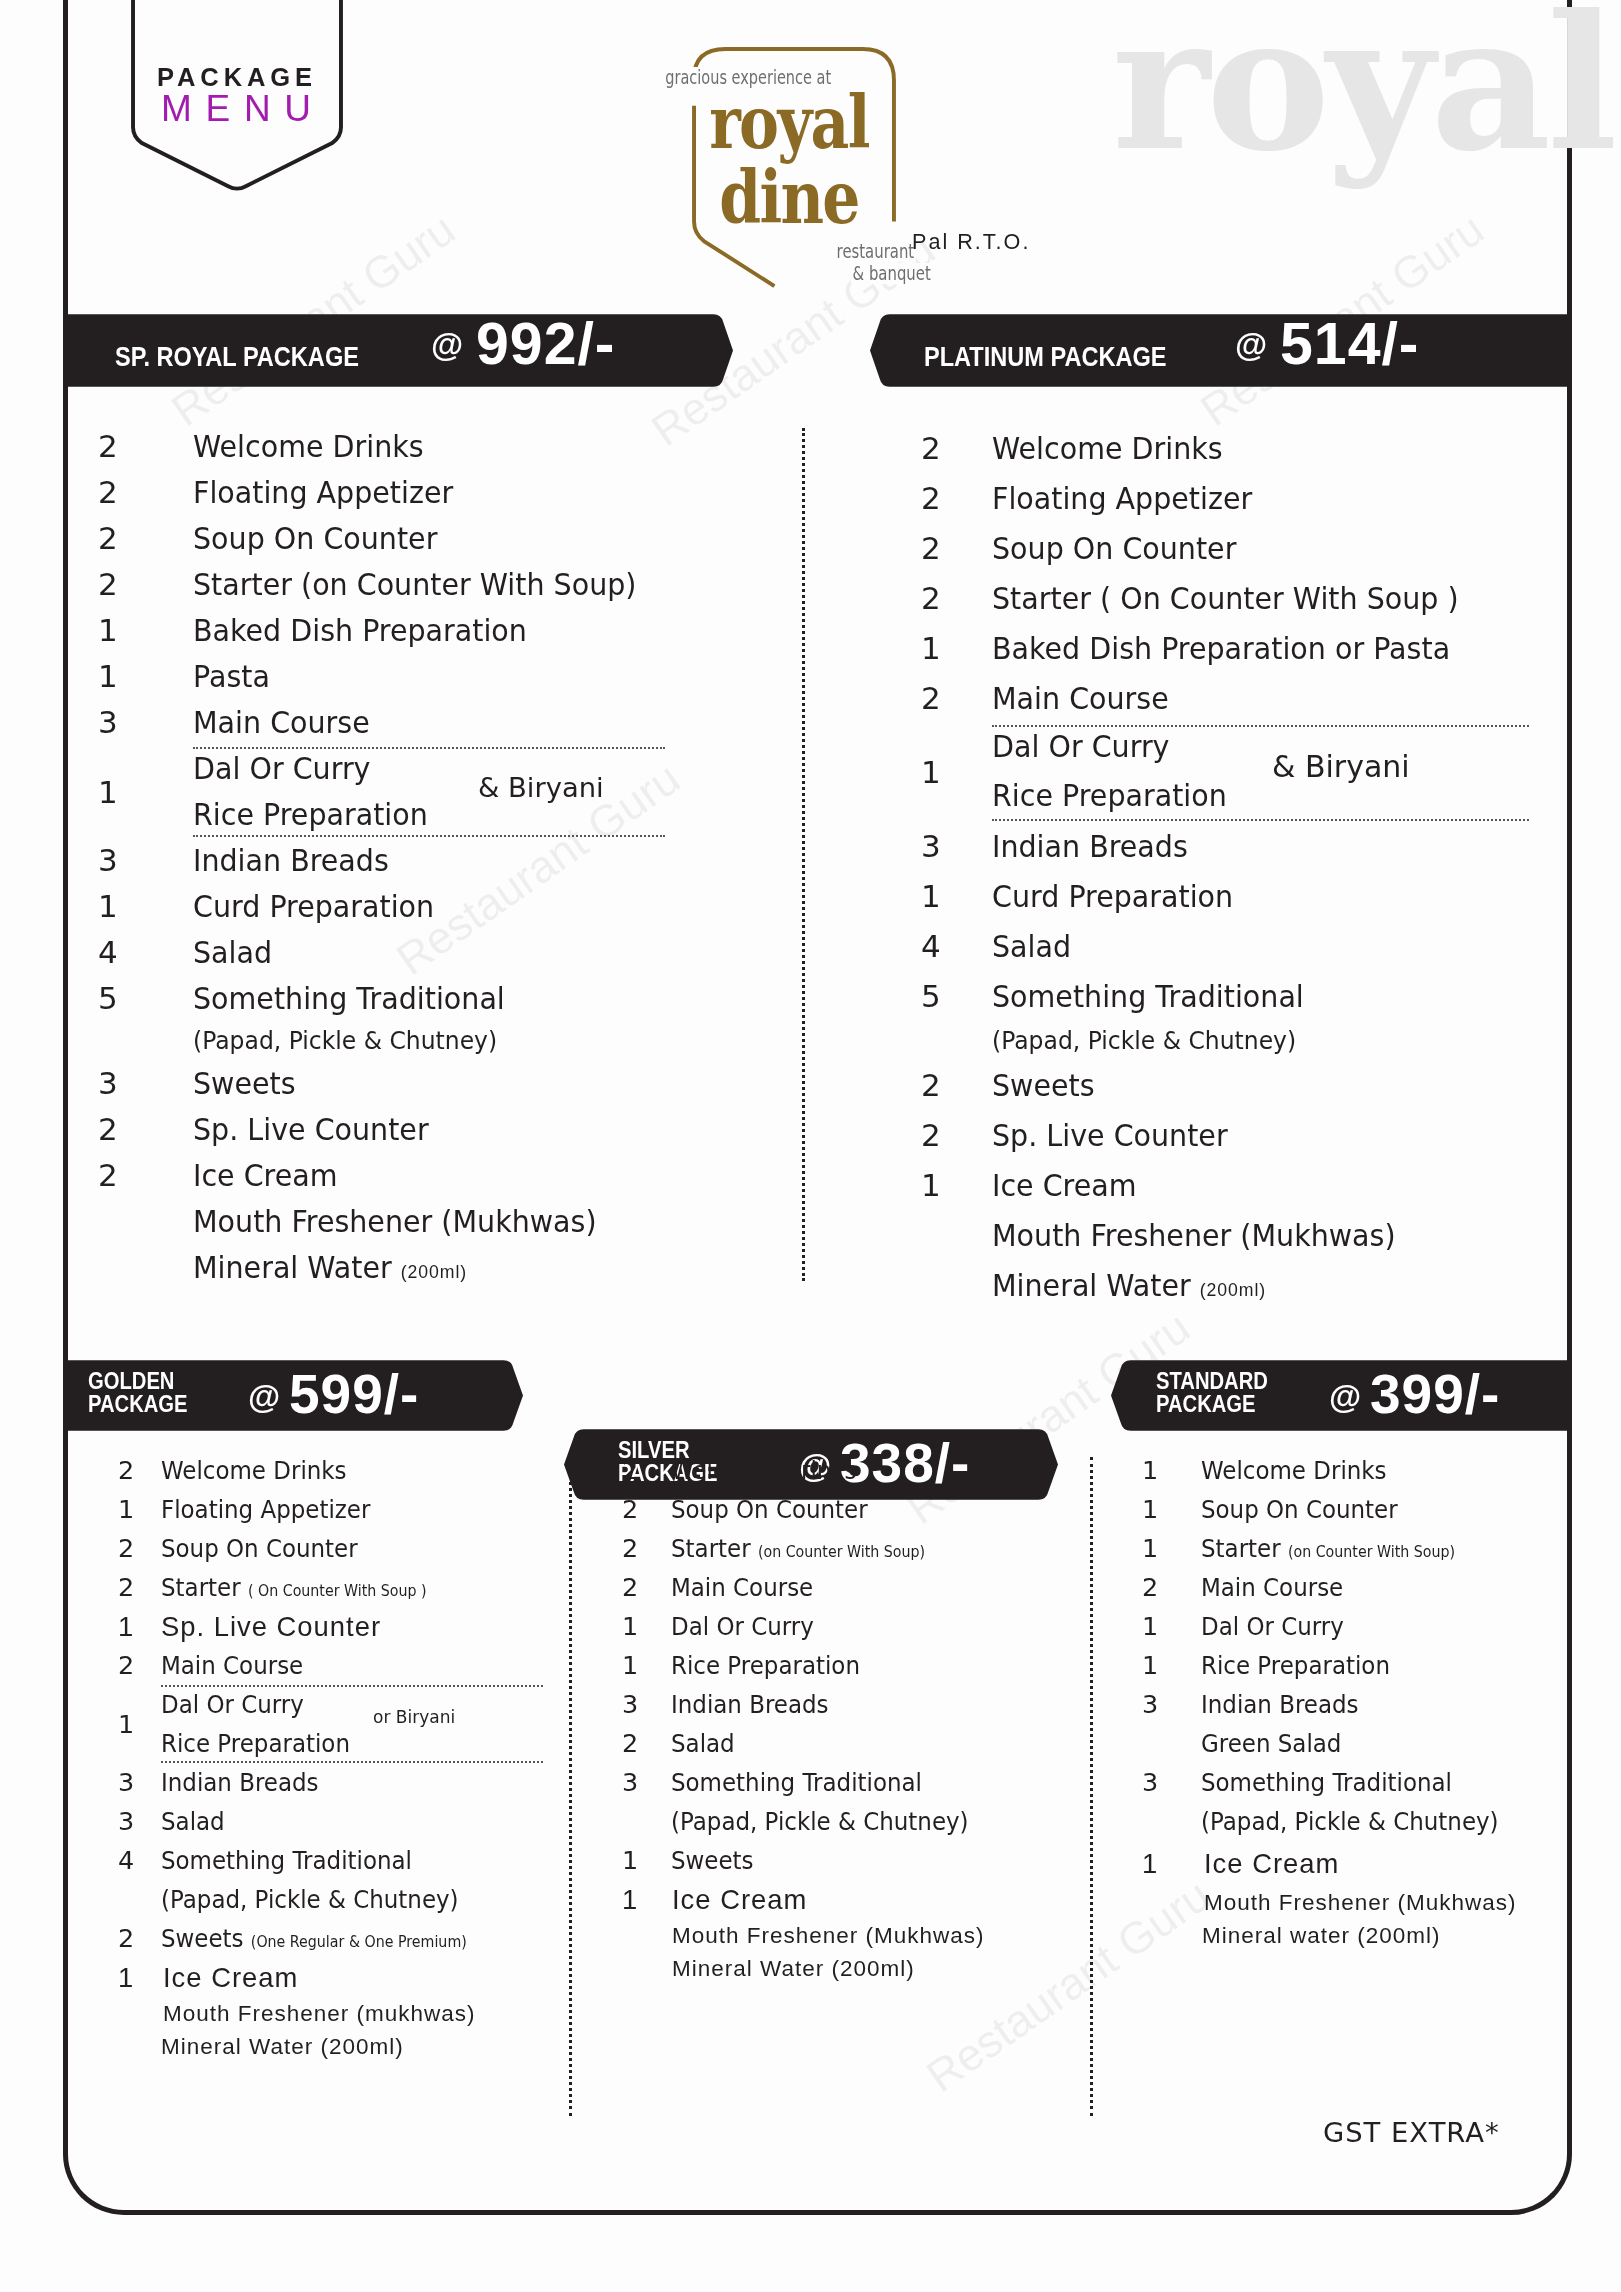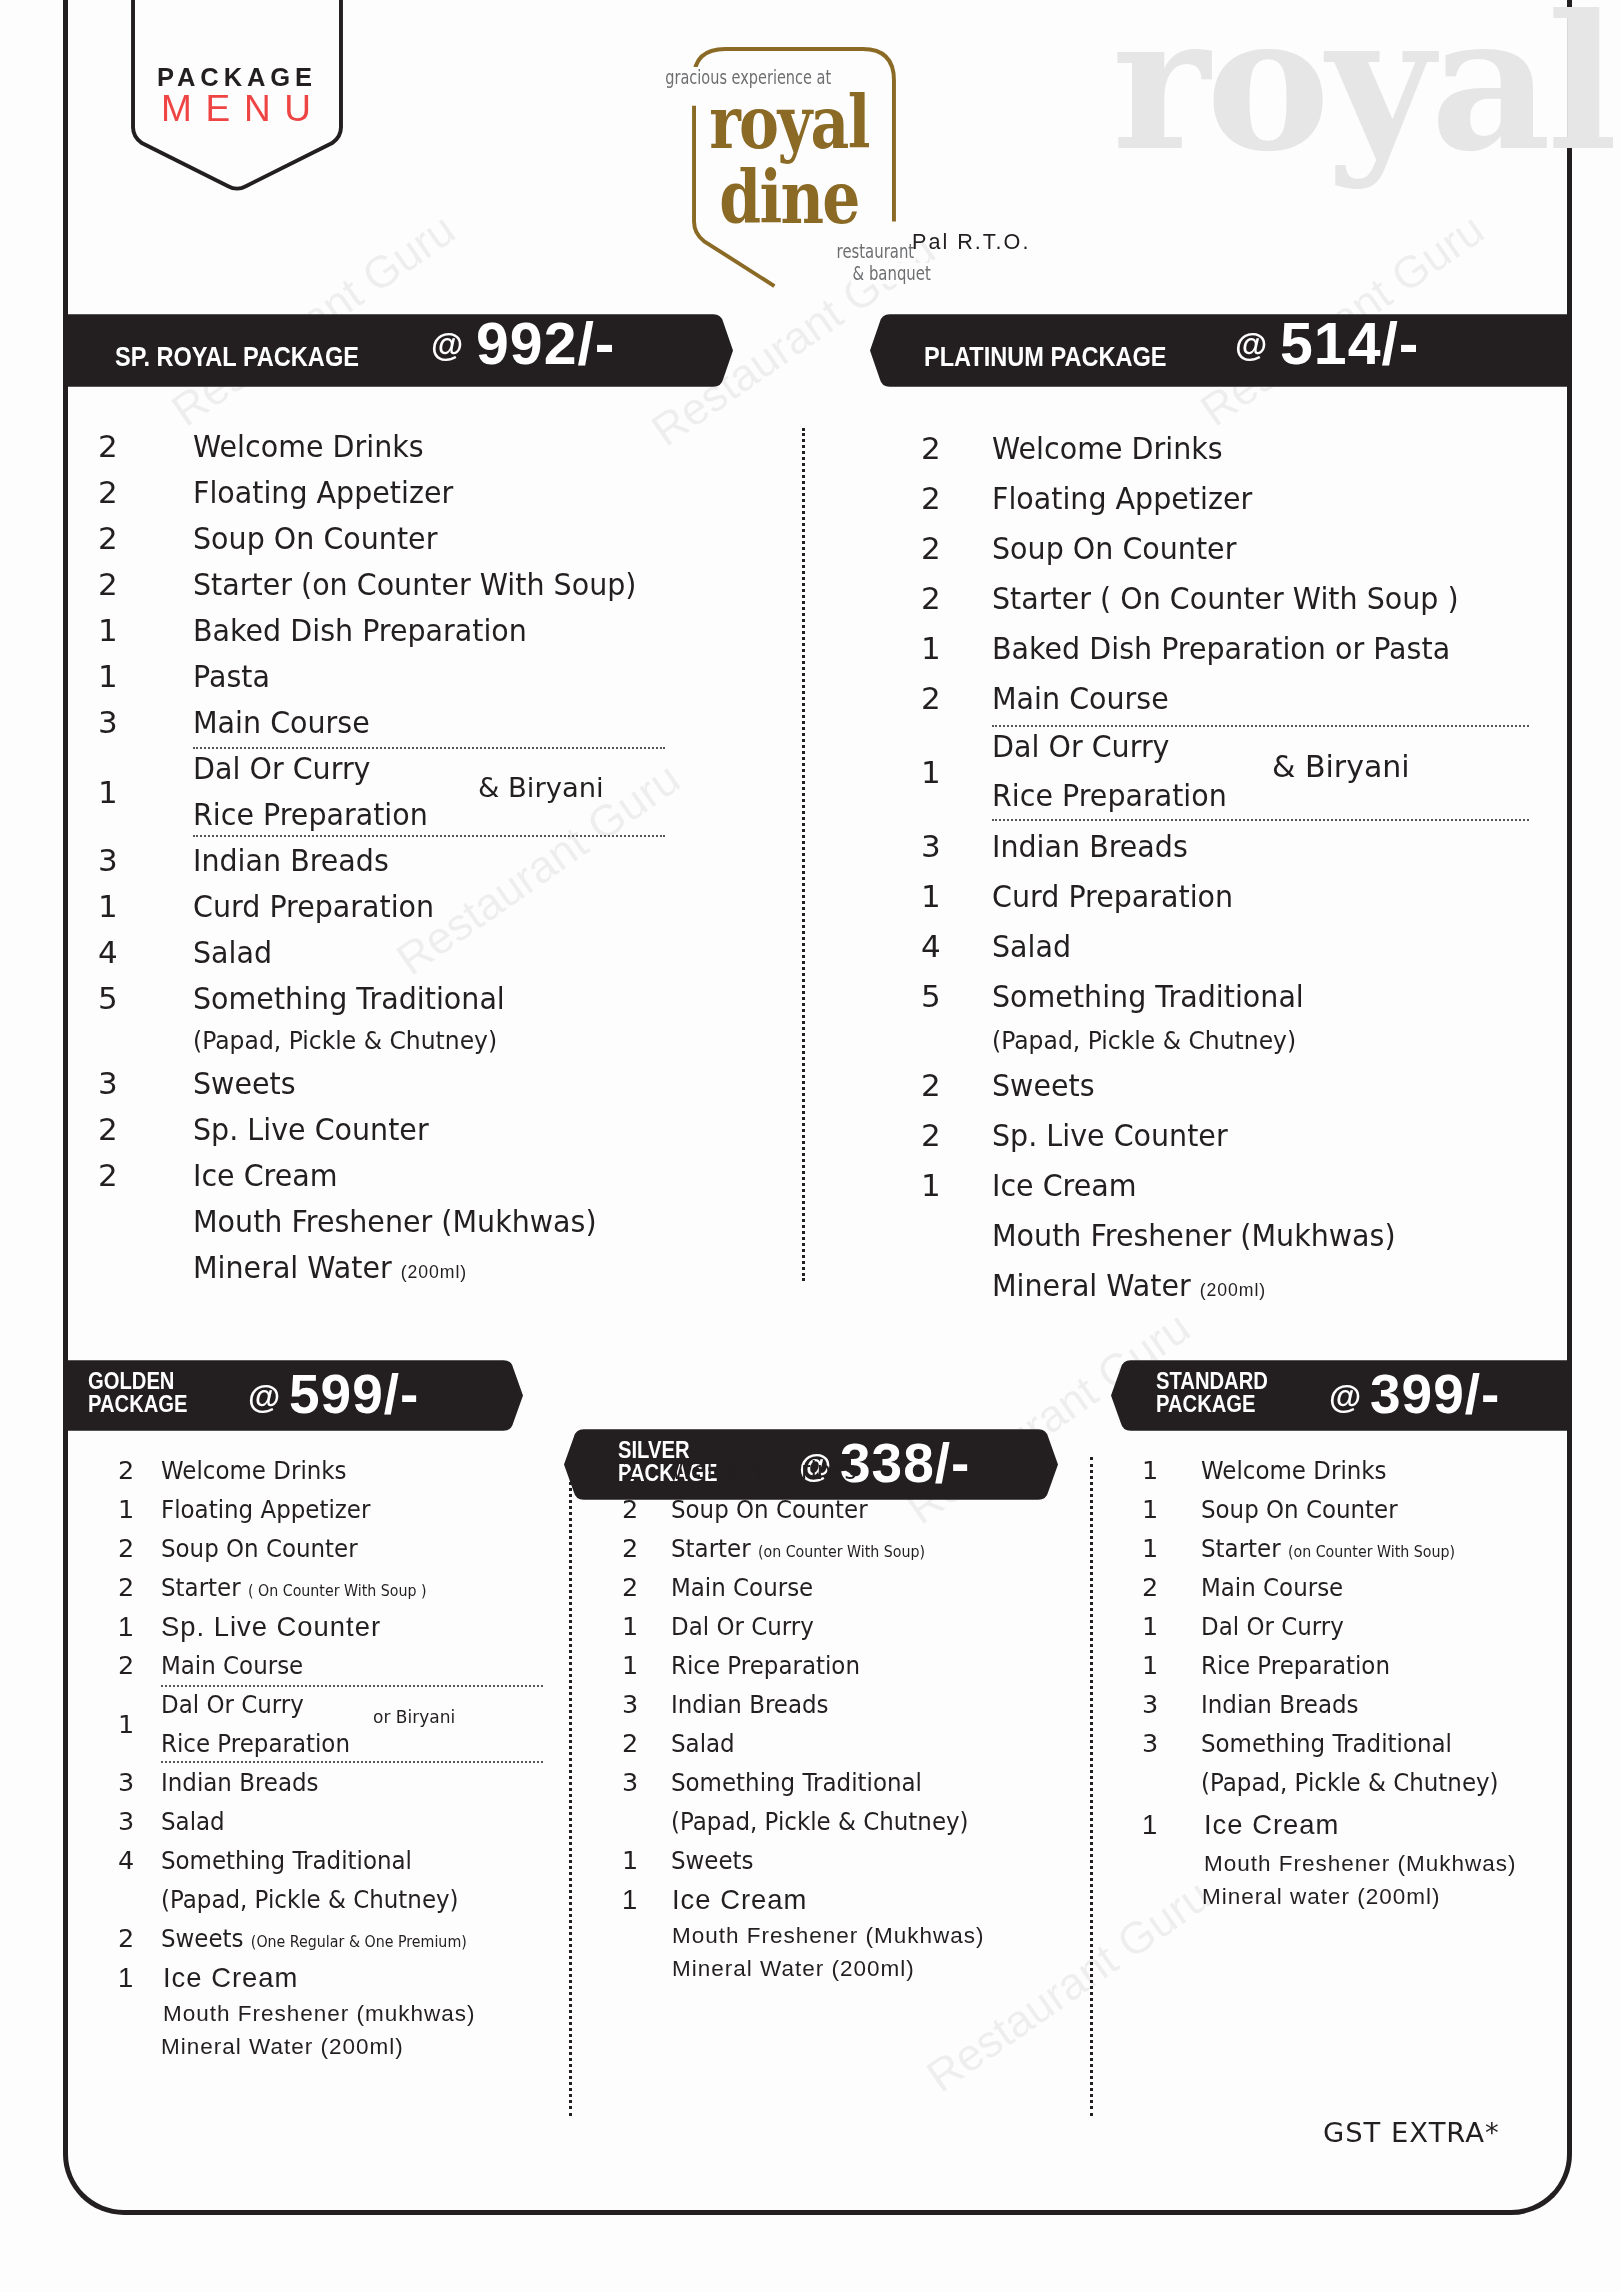--- a/index.html
+++ b/index.html
@@ -25,21 +25,21 @@
   .tag {
     position: absolute; left: 130px; top: -9.8px; width: 214px; height: 206px;
   }
   .tag svg { position: absolute; left: 0; top: 0; }
   .tag-line1 {
     position: absolute; left: 0; width: 214px; top: 73px; text-align: center;
     font-size: 25.5px; font-weight: bold; letter-spacing: 4.9px; color: #231f20;
   }
   .tag-line2 {
     position: absolute; left: 0; width: 214px; top: 98px; text-align: center;
-    font-size: 37px; font-weight: normal; letter-spacing: 13.7px; color: #ef4444; padding-left: 11.8px;
+    font-size: 37px; font-weight: normal; letter-spacing: 13.7px; color: #a21caf; padding-left: 11.8px;
   }
 
   
   .logo { position: absolute; left: 686px; top: 47px; width: 225px; height: 245px; }
   .logo svg { position: absolute; left: 0; top: 0; }
   .logo-tagline {
     position: absolute; left: -23.5px; top: 19.6px; font-size: 18.6px; color: #6d6e70;
     font-family: "DejaVu Sans", sans-serif; transform: scaleX(0.78); transform-origin: left;
     white-space: nowrap; background: #fdfdfd; padding: 0 2.9px;
   }
@@ -495,20 +495,24 @@
     </div>
   <div class="row">
       <span class="qty">1</span>
       <span class="txt" style="left:59px">Rice Preparation</span>
     </div>
   <div class="row">
       <span class="qty">3</span>
       <span class="txt" style="left:59px">Indian Breads</span>
     </div>
   <div class="row">
+      <span class="qty"></span>
+      <span class="txt" style="left:59px">Green Salad</span>
+    </div>
+  <div class="row">
       <span class="qty">3</span>
       <span class="txt" style="left:59px">Something Traditional</span>
     </div>
   <div class="row">
       <span class="qty"></span>
       <span class="txt" style="left:59px">(Papad, Pickle &amp; Chutney)</span>
     </div>
   <div class="row" style="height:45px;line-height:45px">
       <span class="qty arial" style="font-family:'Liberation Sans',sans-serif;font-size:27.4px">1</span>
       <span class="txt arial" style="left:62px;font-size:27.4px">Ice Cream</span>

